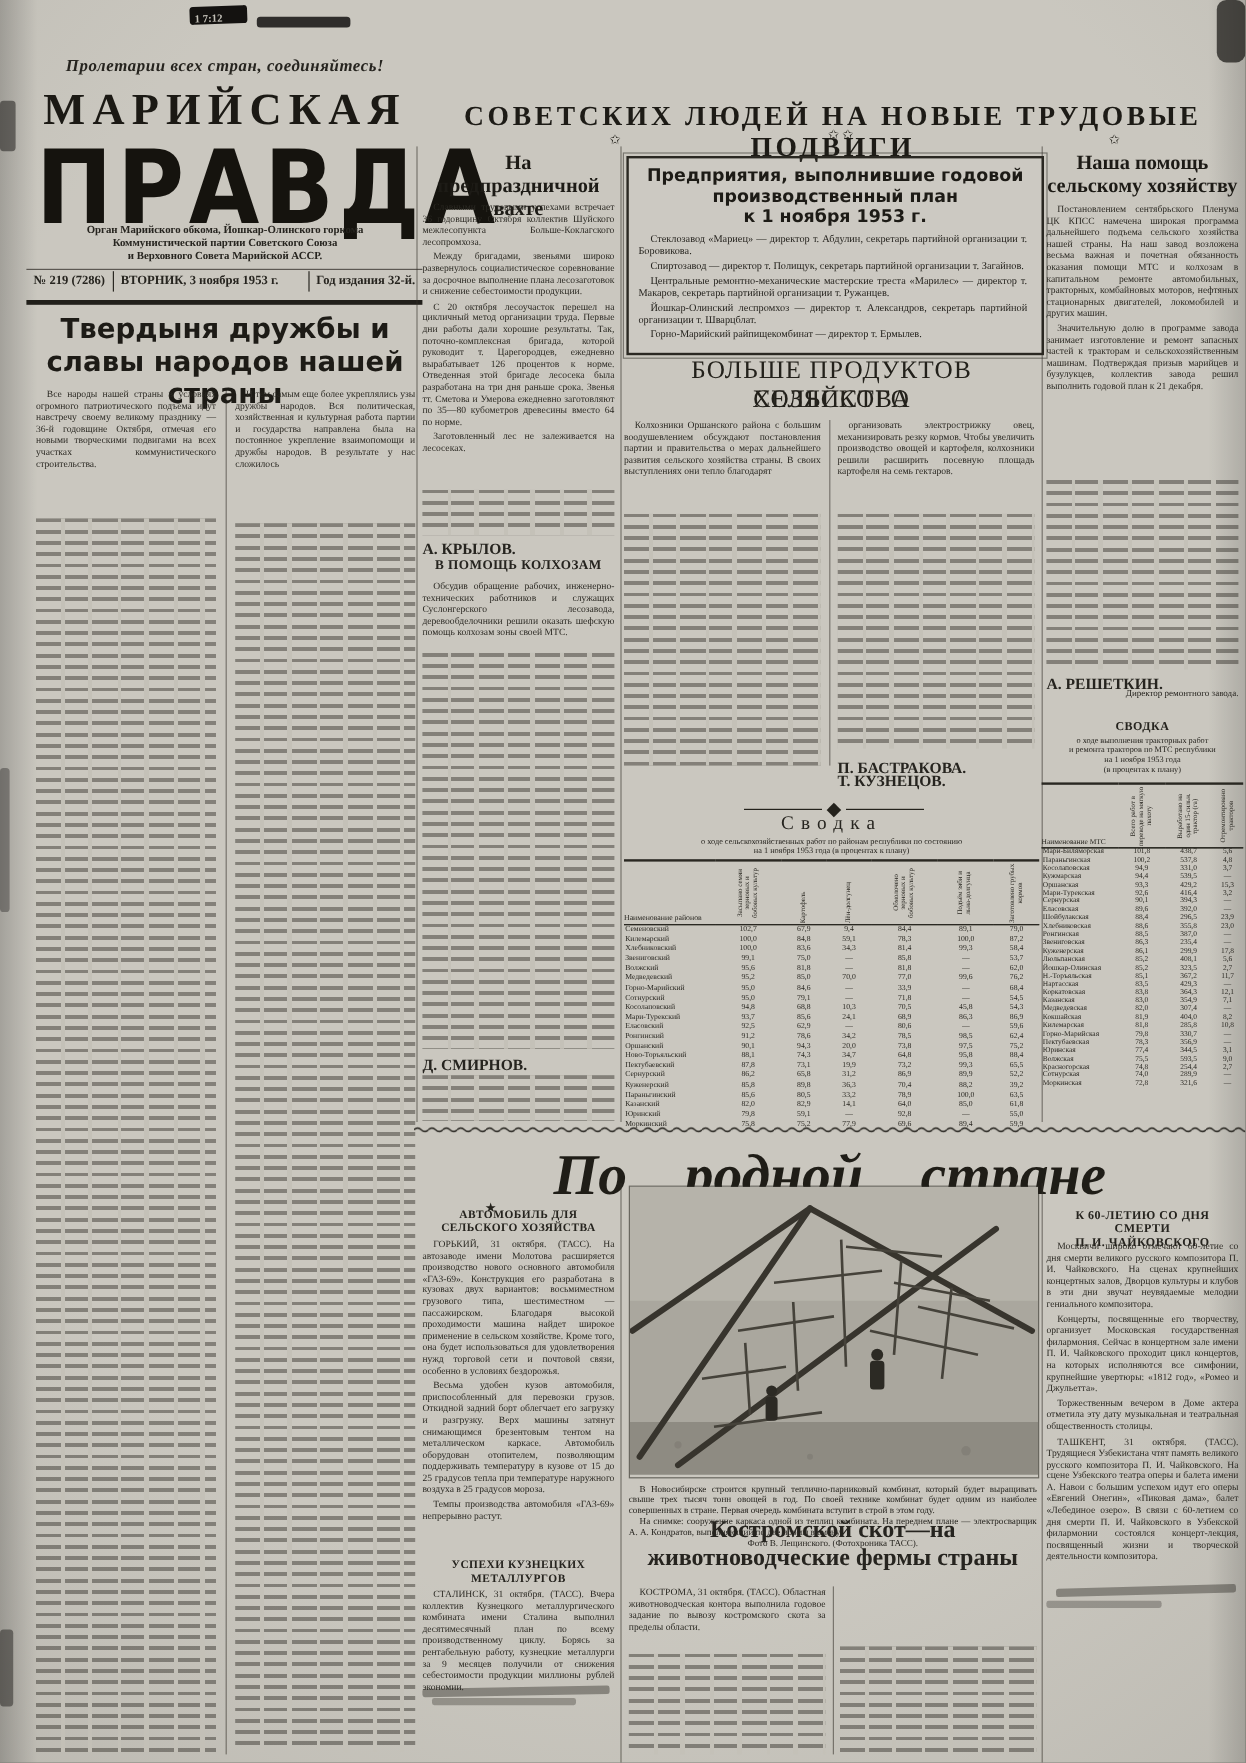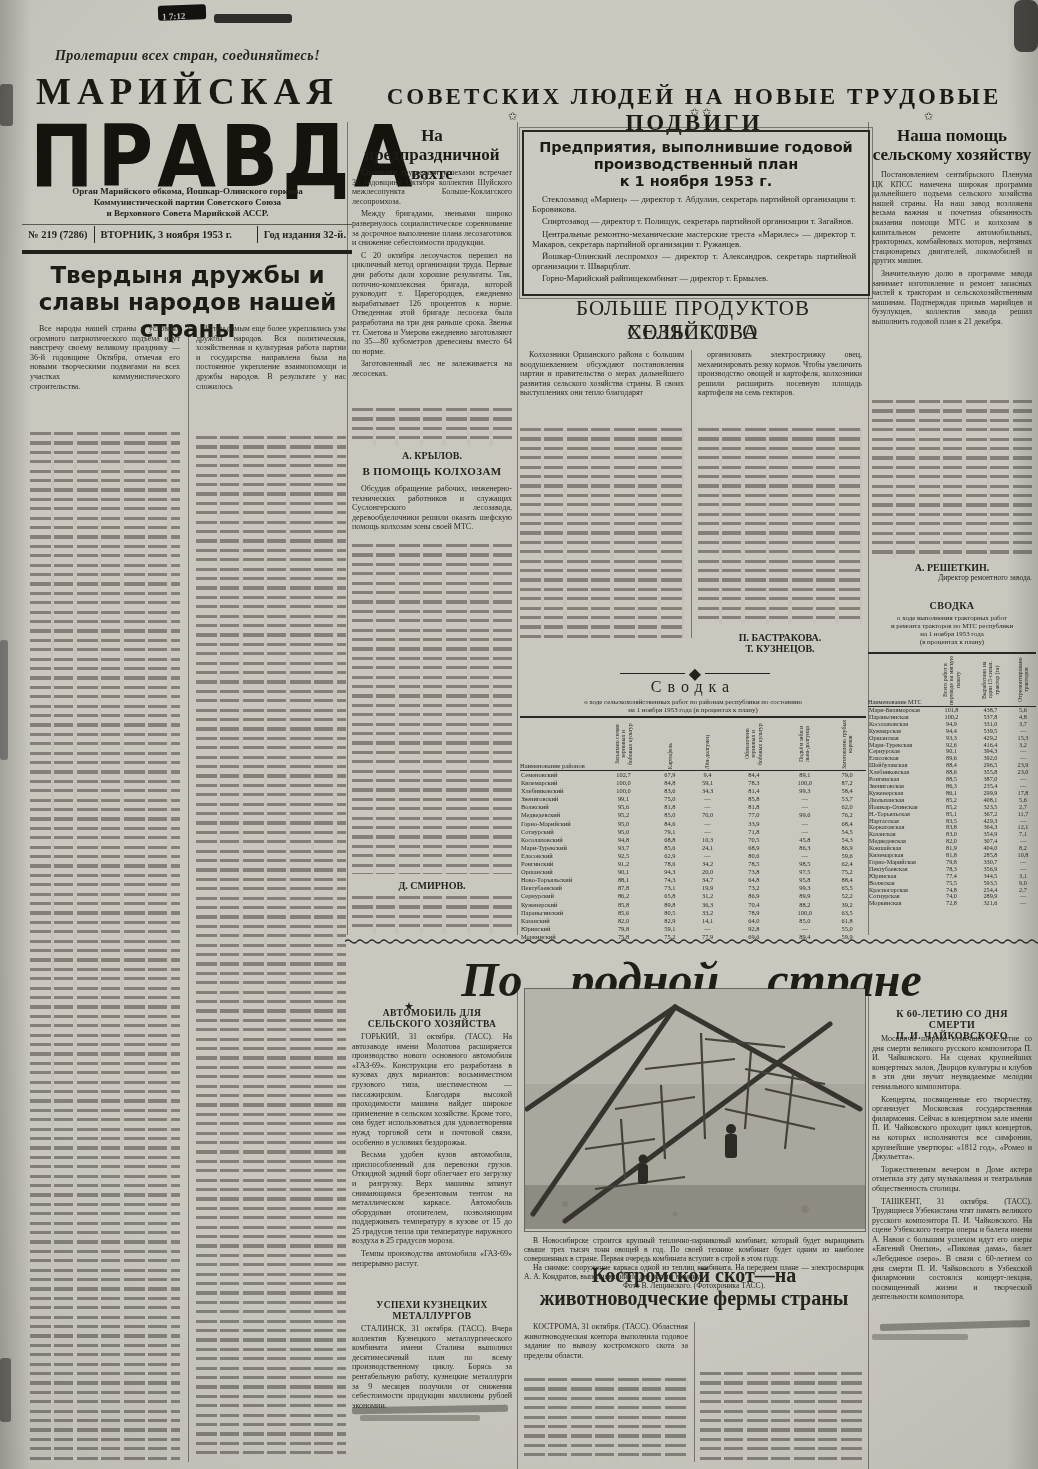--- a/index.html
+++ b/index.html
@@ -25,21 +25,21 @@
   .mast2{font-family:"DejaVu Sans",sans-serif;font-weight:bold;font-size:76px;letter-spacing:4px;color:#15130e;transform:scaleY(1.12);transform-origin:top;}
   .organ{font-weight:bold;font-size:9px;line-height:11px;}
   .datebar{display:flex;align-items:center;font-weight:bold;font-size:10.5px;}
   .datebar div{padding:3px 6px;}
   .banner{font-family:"Liberation Serif",serif;font-weight:bold;color:#1d1b16;letter-spacing:1px;}
   .star{font-size:11px;color:#24221c;}
   .h-ed{font-family:"DejaVu Sans",sans-serif;font-weight:bold;font-size:23px;line-height:27px;color:#1d1b16;}
   .h-m{font-weight:bold;font-size:17px;line-height:19px;color:#1d1b16;}
   .h-caps{font-family:"Liberation Serif",serif;font-size:21px;line-height:24px;letter-spacing:1px;color:#23211b;}
   .h-sm{font-weight:bold;font-size:9.5px;line-height:11px;letter-spacing:.4px;}
-  .byline{font-weight:bold;font-size:10px;text-align:center;}
+  .byline{font-weight:bold;font-size:13px;text-align:left;}
   .wavybox{border:2px solid #2a2822;outline:1px solid rgba(42,40,34,.5);outline-offset:2px;background:rgba(255,255,255,.05);}
   .boxtitle{font-family:"DejaVu Sans",sans-serif;font-weight:bold;font-size:14.5px;line-height:17px;color:#1d1b16;}
   .boxitems{font-size:8.6px;line-height:10.2px;text-align:justify;}
   .boxitems p{margin:0 4px 2px 0;text-indent:10px;}
   .svh{font-family:"Liberation Serif",serif;font-size:16px;letter-spacing:6px;}
   .svcap{font-size:6.9px;line-height:8px;}
   table{border-collapse:collapse;}
   .tbl{width:100%;color:#2a2822;}
   .tbl th{font-weight:normal;vertical-align:bottom;padding:1px 0;}
   .tbl .vtx{writing-mode:vertical-rl;transform:rotate(180deg);font-size:5.8px;line-height:6.4px;margin:0 auto;max-height:50px;}

